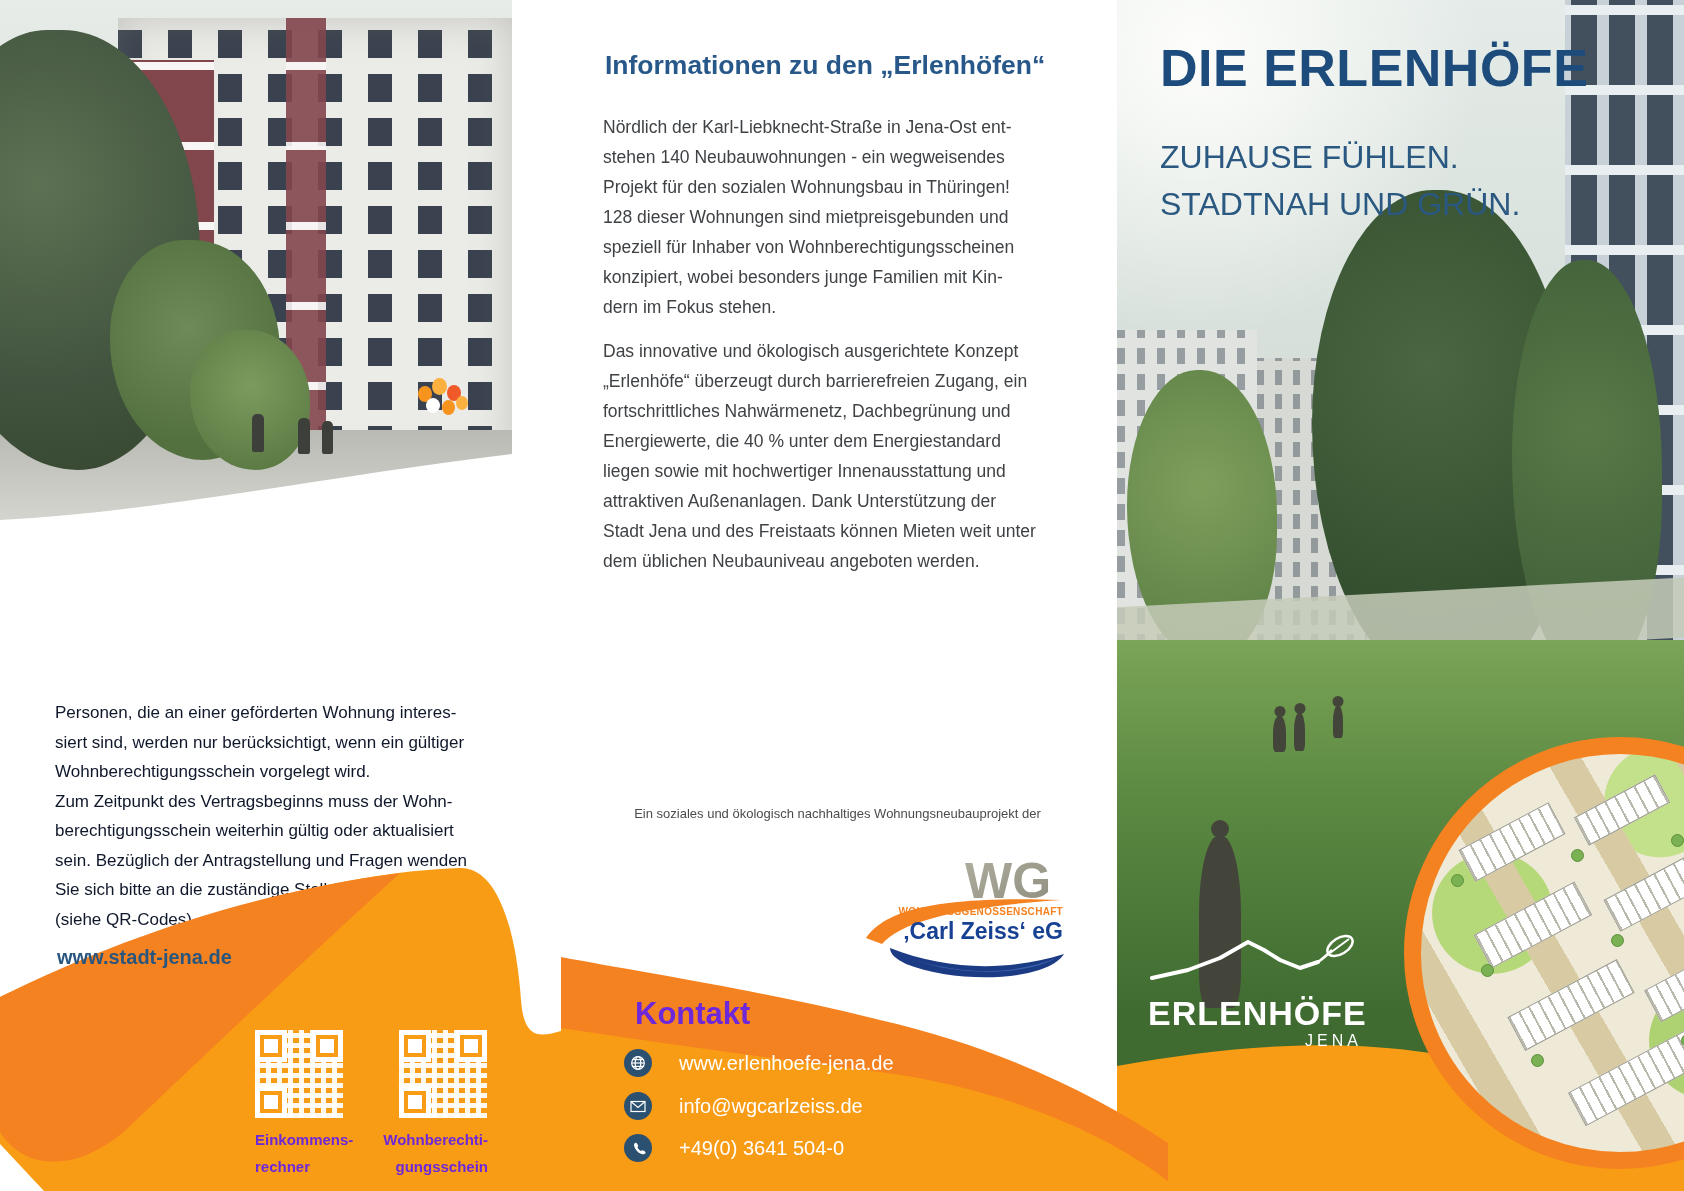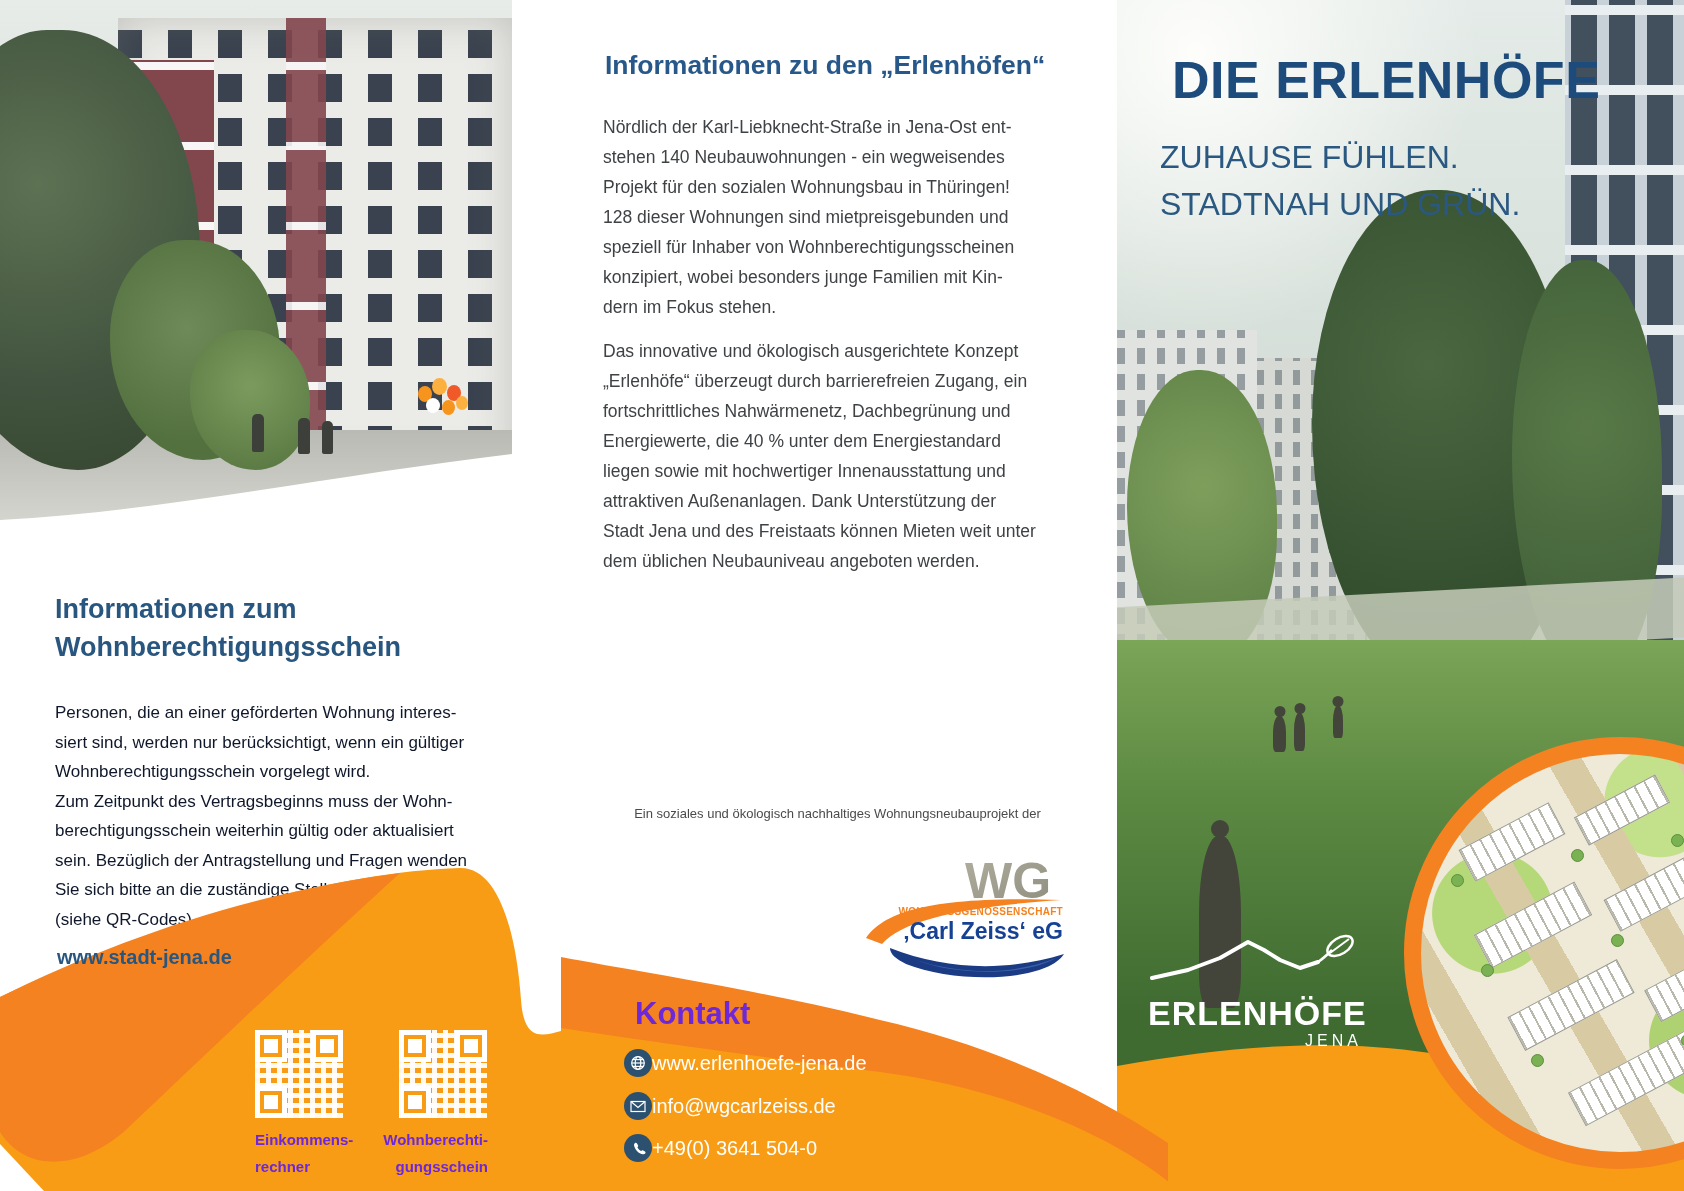--- a/index.html
+++ b/index.html
@@ -53,21 +53,21 @@
 
   
   .mp-heading{left:605px;top:50px;width:480px;margin:0;font-size:26.5px;font-weight:bold;
     color:#28588A;z-index:2;}
   .mp-p{left:603px;width:500px;margin:0;font-size:17.5px;line-height:30px;color:#3F4245;z-index:2;}
   .mp-p1{top:112px;} .mp-p2{top:336px;} .mp-p3{top:588px;}
   .mp-note{left:565px;top:806px;width:545px;text-align:center;font-size:13px;color:#4B4B4B;z-index:2;}
   .wg-logo{left:856px;top:842px;z-index:3;}
 
   .kontakt-heading{left:623px;top:984px;margin:12px;font-size:31px;font-weight:bold;color:#6d28d9;z-index:6;}
-  .k-row{z-index:6;display:flex;align-items:center;left:624px;height:28px;}
+  .k-row{z-index:6;display:flex;align-items:center;gap:27px;left:624px;height:28px;}
   .k-icon{width:28px;height:28px;border-radius:50%;background:#2C5170;display:flex;
     align-items:center;justify-content:center;flex:0 0 28px;}
   .k-label{color:#fff;font-size:20px;}
 
   
   .photo-right{left:1117px;top:0;width:567px;height:1075px;overflow:hidden;z-index:1;
     background:linear-gradient(180deg,#e4ebe8 0%,#d3ddd6 40%,#c9d4cb 60%);}
   .pr-glow{left:0;top:0;width:567px;height:520px;
     background:radial-gradient(circle at 14% 10%,rgba(255,255,252,.95) 0%,rgba(255,255,252,0) 42%);}
   .pr-d1{left:0;top:330px;width:140px;height:330px;background-color:#e0e3df;
@@ -95,21 +95,21 @@
     background:linear-gradient(180deg,#7ba557 0%,#5c8a42 35%,#3f6b31 85%);}
   .pr-person{background:#43453a;border-radius:45% 45% 20% 20%;}
   .pr-person::before{content:"";position:absolute;left:50%;top:-10px;transform:translateX(-50%);
     width:11px;height:11px;border-radius:50%;background:#43453a;}
   .pr-big{left:82px;top:836px;width:42px;height:172px;}
   .pr-big::before{width:18px;height:18px;top:-16px;}
   .pr-s1{left:156px;top:716px;width:13px;height:36px;}
   .pr-s2{left:177px;top:713px;width:11px;height:38px;}
   .pr-s3{left:216px;top:706px;width:10px;height:32px;}
 
-  .rp-title{left:1160px;top:38px;margin:12px;font-size:52px;font-weight:800;letter-spacing:.5px;
+  .rp-title{left:1160px;top:38px;margin:0;font-size:52px;font-weight:800;letter-spacing:.5px;
     color:#1D4C7C;z-index:3;}
   .rp-subtitle{left:1160px;top:134px;margin:0;font-size:32px;line-height:47px;color:#2A5880;z-index:3;}
 
   .estate-logo{left:1148px;top:934px;width:214px;z-index:6;color:#fff;}
   .estate-name{font-size:34px;font-weight:800;letter-spacing:1px;line-height:34px;margin-top:10px;}
   .estate-city{font-size:16px;letter-spacing:4px;text-align:right;margin-top:2px;}
 
   
   .footer-svg{left:0;top:0;z-index:5;pointer-events:none;}
   .map-circle{left:1404px;top:737px;width:432px;height:432px;border-radius:50%;
@@ -146,22 +146,20 @@
       <span class="balloon" style="left:31px;top:7px;width:14px;height:16px;background:#f05a28;"></span>
       <span class="balloon" style="left:10px;top:20px;width:14px;height:15px;background:#ffffff;"></span>
       <span class="balloon" style="left:26px;top:22px;width:13px;height:15px;background:#f7941e;"></span>
       <span class="balloon" style="left:40px;top:18px;width:12px;height:14px;background:#fbb040;"></span>
     </div>
     <svg class="abs pl-wave" width="512" height="92" viewBox="0 0 512 92">
       <path fill="#ffffff" d="M0,80 C160,72 340,34 512,14 L512,92 L0,92 Z"></path>
     </svg>
   </div>
 
-  <h2 class="abs lp-heading prewrap">Informationen zum
-Wohnberechtigungsschein</h2>
   <p class="abs lp-body prewrap">Personen, die an einer geförderten Wohnung interes-
 siert sind, werden nur berücksichtigt, wenn ein gültiger
 Wohnberechtigungsschein vorgelegt wird.
 Zum Zeitpunkt des Vertragsbeginns muss der Wohn-
 berechtigungsschein weiterhin gültig oder aktualisiert
 sein. Bezüglich der Antragstellung und Fragen wenden
 Sie sich bitte an die zuständige Stelle der Stadt Jena
 (siehe QR-Codes).</p>
   <div class="abs lp-web">www.stadt-jena.de</div>
 

